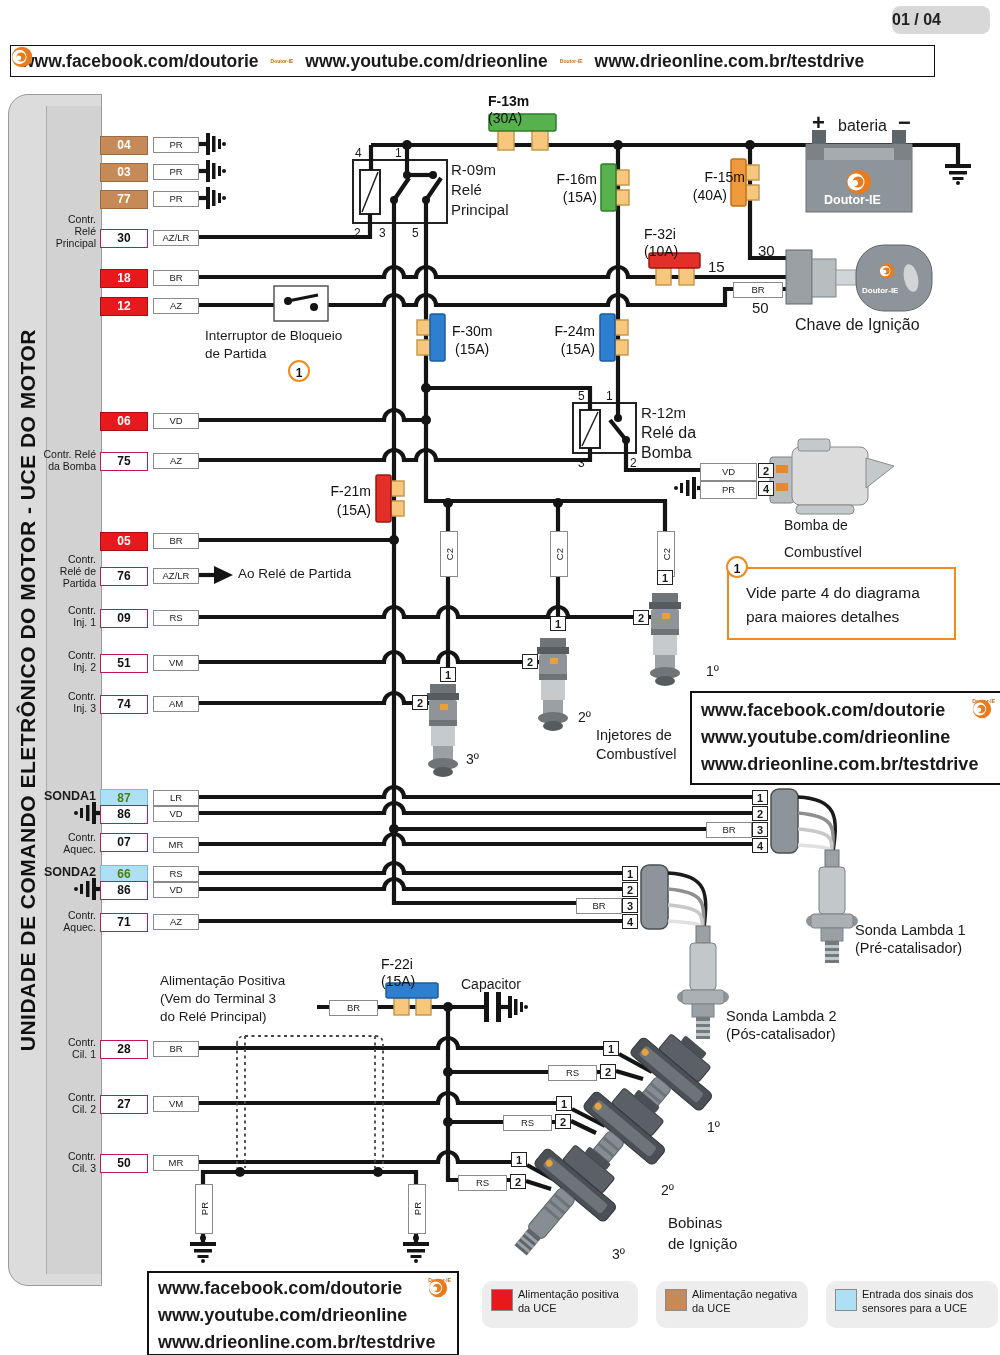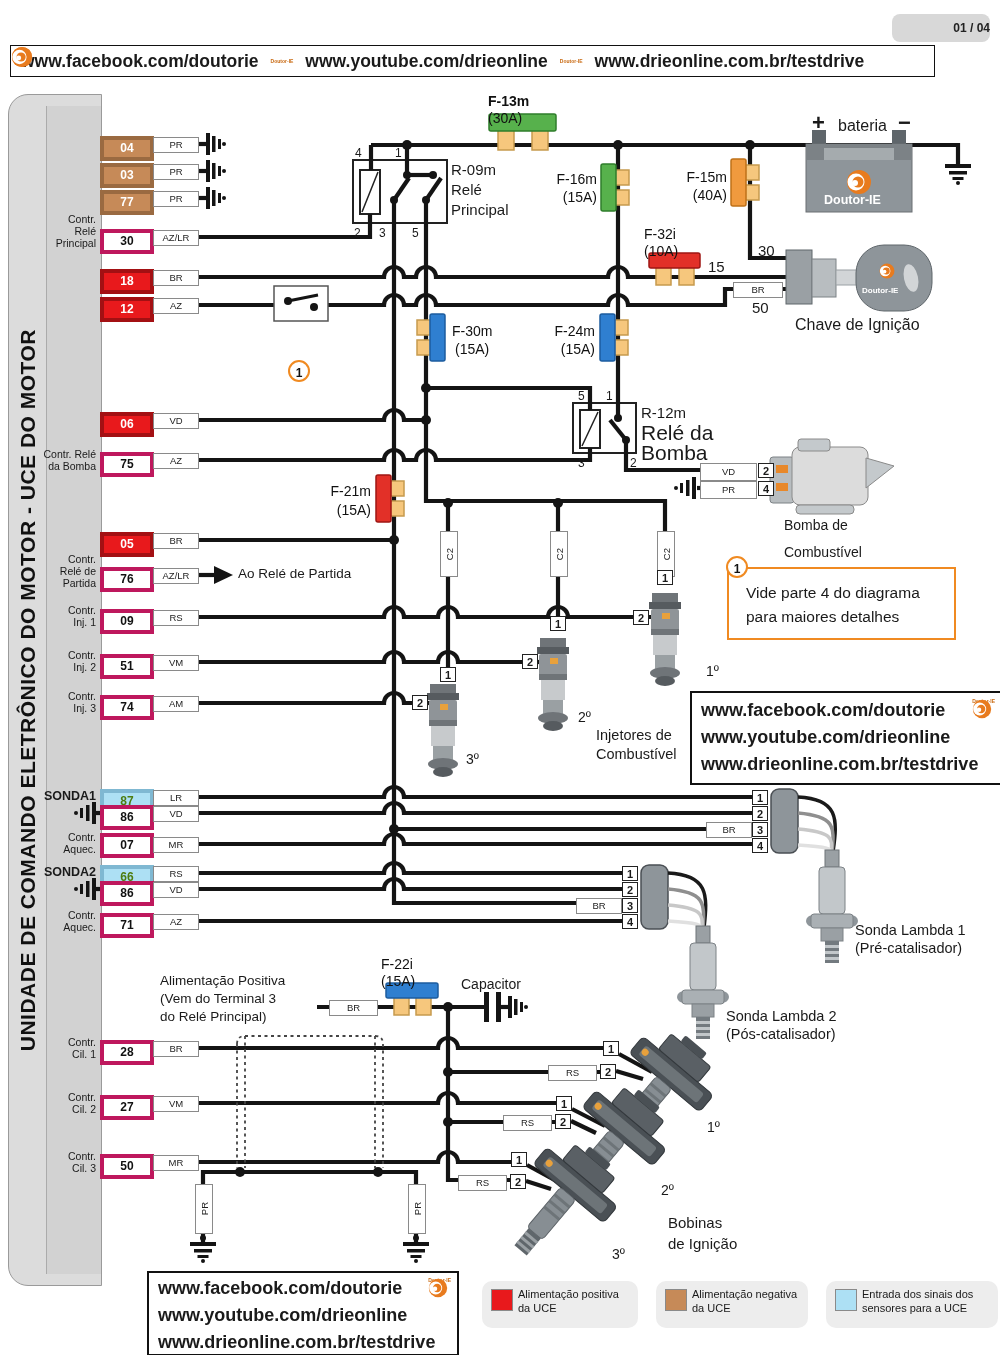--- a/index.html
+++ b/index.html
@@ -7,37 +7,37 @@
          font-family:"Liberation Sans",sans-serif;color:#1a1a1a;}
   svg{position:absolute;left:0;top:0;}
   .lbl{position:absolute;white-space:pre-line;font-size:13px;line-height:1.2;}
   .c{text-align:left}.r{text-align:right}.b{font-weight:bold}
   .panelA{position:absolute;left:8px;top:94px;width:92px;height:1190px;background:#dcdcdc;
           border:1px solid #9a9a9a;border-radius:20px 0 0 20px;}
   .panelB{position:absolute;left:46px;top:106px;width:54px;height:1168px;background:#d2d2d2;
           border-left:1px solid #ababab;}
   .vwrap{position:absolute;left:10px;top:100px;width:36px;height:1180px;display:flex;align-items:center;justify-content:center;}
   .vtitle{writing-mode:vertical-rl;transform:rotate(180deg);font-weight:bold;font-size:21px;letter-spacing:.5px;color:#111;}
-  .pin{position:absolute;left:100px;width:46px;height:17px;border:4px solid #be185d;background:#fff;
+  .pin{position:absolute;left:100px;width:46px;height:17px;border:1px solid #be185d;background:#fff;
        font-weight:bold;font-size:12px;line-height:17px;text-align:center;color:#111;}
   .pin.pos{background:#e8191c;color:#fff;border-color:#a31013;}
   .pin.neg{background:#c68a58;color:#fff;border-color:#9a6a41;}
   .pin.sig{background:#ade0f4;color:#4d7c0f;border-color:#7fb8d2;}
   .wb{position:absolute;background:#fff;border:1px solid #8a8a8a;font-size:9.5px;line-height:14px;
       height:14px;text-align:center;color:#222;}
   .tb{position:absolute;width:16px;height:15px;background:#fff;border:1.5px solid #222;
       font-weight:bold;font-size:11px;line-height:15px;text-align:center;box-sizing:border-box;}
   .ll{position:absolute;left:0;width:96px;text-align:right;font-size:10.5px;line-height:12px;white-space:pre-line;color:#1a1a1a;}
   .lls{position:absolute;left:0;width:96px;text-align:right;font-size:12.5px;font-weight:bold;color:#1a1a1a;}
   .fz{position:absolute;width:62px;font-size:14px;line-height:17px;color:#111;}
   .topbar{position:absolute;left:10px;top:45px;width:925px;height:32px;border:1.5px solid #111;
           display:flex;align-items:center;gap:12px;padding:0 10px;box-sizing:border-box;background:#fff;}
   .topbar .u{font-weight:bold;font-size:17.5px;white-space:nowrap;}
   .badge{position:absolute;left:892px;top:6px;width:98px;height:28px;background:#d8d8d8;border-radius:8px;
-         font-weight:bold;font-size:12px;line-height:28px;text-align:right;color:#222;margin-top:8px;}
+         font-weight:bold;font-size:16px;line-height:28px;text-align:left;color:#222;}
   .socialbox{position:absolute;background:#fff;border:2px solid #111;}
   .socialbox .u{font-weight:bold;font-size:18px;line-height:27px;white-space:nowrap;padding-left:9px;}
   .minilogo{display:flex;flex-direction:column;align-items:center;line-height:1;}
   .minilogo .cap{font-size: 5px;font-weight:bold;color:#c96a12;}
   .legend{position:absolute;background:#ededed;border-radius:10px;}
   .legend .sw{position:absolute;left:9px;top:8px;width:20px;height:20px;border:1px solid #8a8a8a;}
   .legend .tx{position:absolute;left:36px;top:6px;font-size:11px;line-height:14px;white-space:pre-line;}
   .notebox{position:absolute;left:727px;top:567px;width:225px;height:69px;border:2.5px solid #f08a21;background:#fff;}
   .oref{position:absolute;width:22px;height:22px;border-radius:50%;border:2.5px solid #f08a21;background:#fff;
         font-weight:bold;font-size:12px;line-height:22px;text-align:center;box-sizing:border-box;color:#111;}
@@ -483,21 +483,21 @@
   <div class="wb" style="left:153px;top:1096px;width:44px">VM</div>
   <div class="ll" style="top:1150px">Contr.
 Cil. 3</div>
   <div class="pin" style="top:1154px">50</div>
   <div class="wb" style="left:153px;top:1155px;width:44px">MR</div>
 
   <div class="fz c b" style="left:488px;top:93px">F-13m</div>
   <div class="fz c" style="left:488px;top:110px">(30A)</div>
   <div class="fz r" style="left:535px;top:171px">F-16m</div>
   <div class="fz r" style="left:535px;top:189px">(15A)</div>
-  <div class="fz r" style="left:665px;top:169px">F-15m</div>
+  <div class="fz r" style="left:683px;top:169px">F-15m</div>
   <div class="fz r" style="left:665px;top:187px">(40A)</div>
   <div class="fz c" style="left:644px;top:226px">F-32i</div>
   <div class="fz c" style="left:644px;top:243px">(10A)</div>
   <div class="fz" style="left:452px;top:323px">F-30m</div>
   <div class="fz" style="left:455px;top:341px">(15A)</div>
   <div class="fz r" style="left:533px;top:323px">F-24m</div>
   <div class="fz r" style="left:533px;top:341px">(15A)</div>
   <div class="fz r" style="left:309px;top:483px">F-21m</div>
   <div class="fz r" style="left:309px;top:502px">(15A)</div>
   <div class="fz c" style="left:381px;top:956px">F-22i</div>
@@ -505,38 +505,40 @@
 
   <div class="lbl" style="left:451px;top:161px;font-size:15px">R-09m</div>
   <div class="lbl" style="left:451px;top:180px;font-size:15px;line-height:20px">Relé
 Principal</div>
   <div class="lbl" style="left:355px;top:146px;font-size:12px">4</div>
   <div class="lbl" style="left:395px;top:146px;font-size:12px">1</div>
   <div class="lbl" style="left:354px;top:226px;font-size:12px">2</div>
   <div class="lbl" style="left:379px;top:226px;font-size:12px">3</div>
   <div class="lbl" style="left:412px;top:226px;font-size:12px">5</div>
   <div class="lbl" style="left:641px;top:404px;font-size:15px">R-12m</div>
-  <div class="lbl" style="left:641px;top:423px;font-size:21px;line-height:20px">Relé da
+  <div class="lbl" style="left:641px;top:423px;font-size:16px;line-height:20px">Relé da
 Bomba</div>
   <div class="lbl" style="left:578px;top:389px;font-size:12px">5</div>
   <div class="lbl" style="left:606px;top:389px;font-size:12px">1</div>
   <div class="lbl" style="left:578px;top:456px;font-size:12px">3</div>
   <div class="lbl" style="left:630px;top:456px;font-size:12px">2</div>
 
   <div class="lbl b" style="left:812px;top:110px;font-size:22px">+</div>
   <div class="lbl" style="left:838px;top:116px;font-size:16px">bateria</div>
   <div class="lbl b" style="left:898px;top:110px;font-size:22px">−</div>
   <div class="lbl b c" style="left:824px;top:193px;width:72px;font-size:12.5px;color:#fff">Doutor-IE</div>
   <div class="lbl" style="left:758px;top:242px;font-size:15px">30</div>
   <div class="lbl" style="left:708px;top:258px;font-size:15px">15</div>
   <div class="wb" style="left:733px;top:282px;width:48px">BR</div>
   <div class="lbl" style="left:752px;top:299px;font-size:15px">50</div>
   <div class="lbl b c" style="left:862px;top:286px;width:60px;font-size:8px;color:#fff">Doutor-IE</div>
   <div class="lbl c" style="left:795px;top:315px;width:170px;font-size:16px">Chave de Ignição</div>
 
+  <div class="lbl c" style="left:205px;top:327px;width:190px;font-size:13.5px;line-height:18px">Interruptor de Bloqueio
+de Partida</div>
   <div class="oref" style="left:288px;top:360px">1</div>
 
   <div class="wb" style="left:700px;top:463px;width:55px;height:16px;line-height:16px">VD</div>
   <div class="tb" style="left:758px;top:463px">2</div>
   <div class="wb" style="left:700px;top:481px;width:55px;height:16px;line-height:16px">PR</div>
   <div class="tb" style="left:758px;top:481px">4</div>
   <div class="lbl" style="left:784px;top:512px;font-size:14px;line-height:27px">Bomba de
 Combustível</div>
 
   <div class="notebox"></div>

